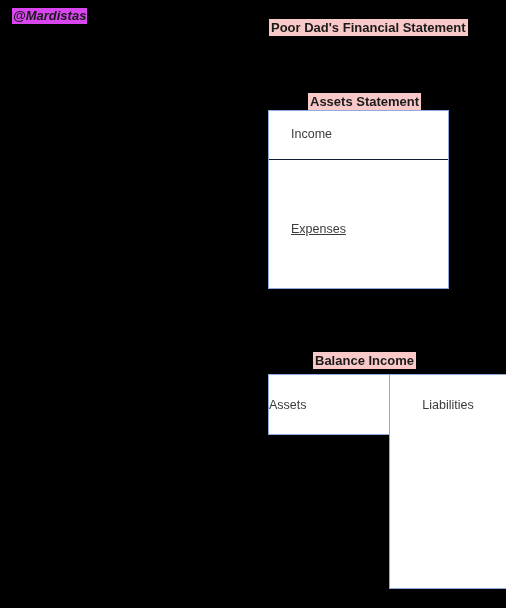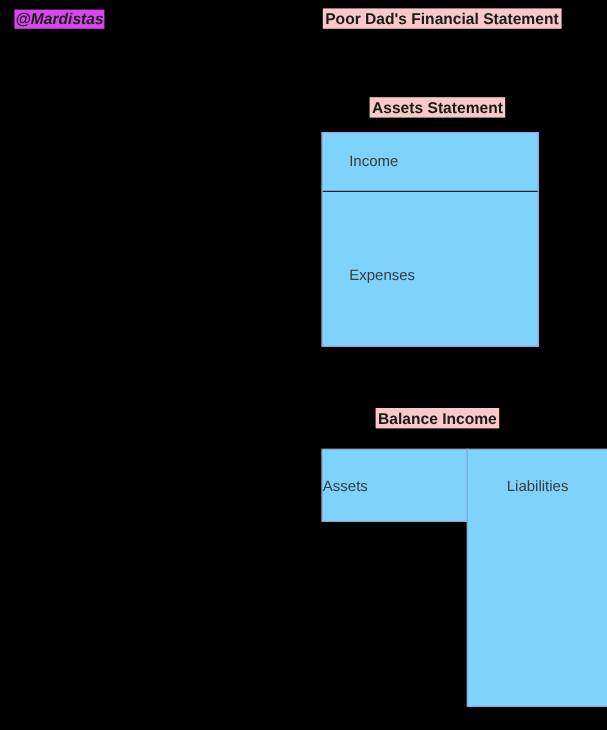--- a/index.html
+++ b/index.html
@@ -34,29 +34,30 @@
   
   .hl-title {
     position: absolute;
     font-weight: bold;
     font-size: 13px;
     line-height: 17px;
     color: #1a1a1a;
     background: #f9c9c9;
     padding: 0 2px;
     white-space: nowrap;
+    margin-top: 12px;
   }
   #doc-title   { left: 269px; top: 7px; }
   #is-title    { left: 308px; top: 81px; }
   #bs-title    { left: 313px; top: 340px; }
 
   
   .box {
     position: absolute;
-    background: #7dd3fc;
+    background: #ffffff;
     border: 1px solid #8faadc;
     box-sizing: border-box;
   }
   .box-label {
     position: absolute;
     font-size: 12.5px;
     line-height: 15px;
     color: #3b3b3b;
     white-space: nowrap;
   }
@@ -77,20 +78,21 @@
     height: 0;
     border-top: 1.5px solid #0d1b33;
   }
   #income-row-label {
     left: 22px;
     top: 16px;
   }
   #expenses-row-label {
     left: 22px;
     top: 111px;
+    text-decoration: underline;
   }
 
   
   #assets-box {
     left: 268px;
     top: 374px;
     width: 122px;
     height: 61px;
   }
   #assets-label {

